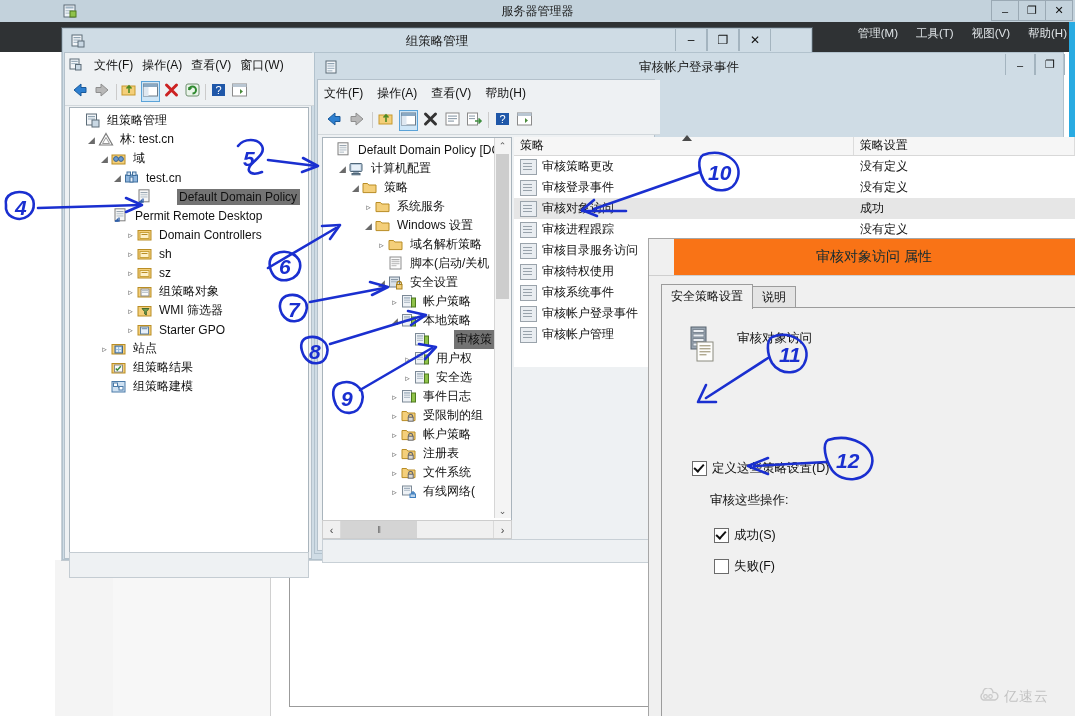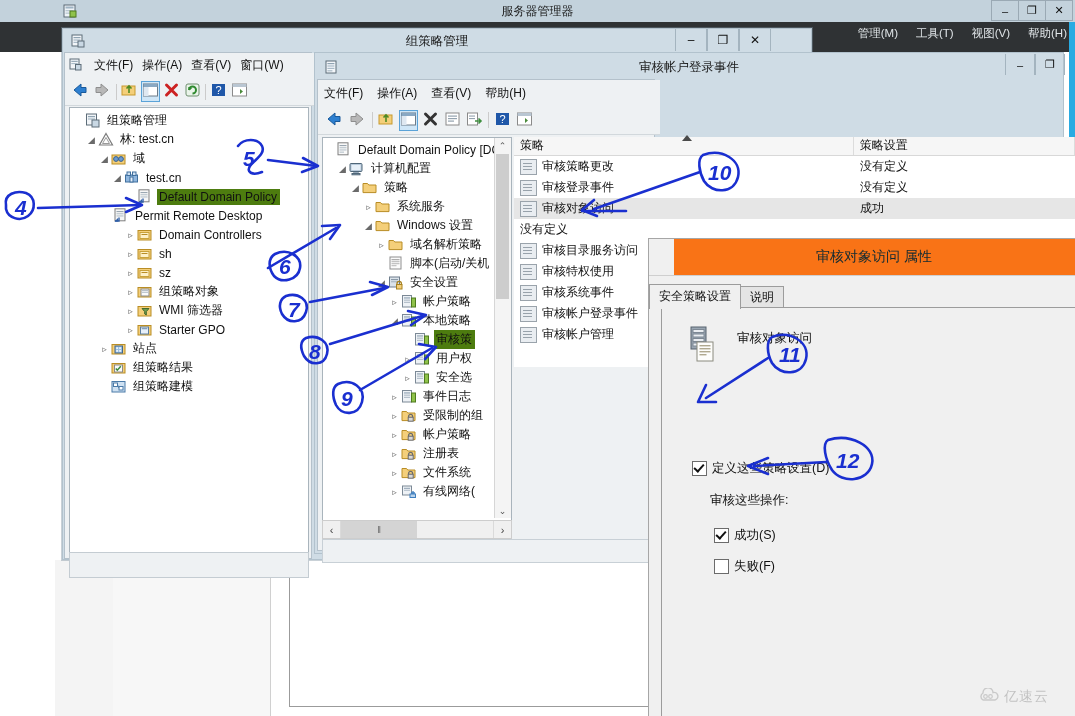--- a/index.html
+++ b/index.html
@@ -80,21 +80,21 @@
   #gpme-toolbar{left:0;top:26px;width:336px;height:28px;background:#eef1f3;border-bottom:1px solid #d2d8dc;display:flex;align-items:center;padding-left:6px;gap:5px;}
   #gpme-treepane{left:4px;top:57px;width:188px;height:382px;background:#ffffff;border:1px solid #a9b4bc;overflow:hidden;}
   #gpme-hscroll{left:4px;top:440px;width:188px;height:17px;background:#f0f0f0;border:1px solid #cdcdcd;display:flex;align-items:stretch;}
   #gpme-status{left:4px;top:459px;width:724px;height:22px;background:#eef1f3;border:1px solid #c8d0d6;}
   #gpme-splitter{left:192px;top:57px;width:6px;height:400px;background:#eef1f3;}
 
   
   .tnode{display:flex;align-items:center;height:19px;white-space:nowrap;font-size:12px;color:#111;}
   .tnode .exp{width:13px;text-align:center;font-size:9px;color:#6a6a6a;flex:0 0 13px;}
   .tnode .ico{width:17px;height:15px;flex:0 0 17px;margin-right:3px;position:relative;}
-  .tnode.sel > .lbl{background:#4d7c0f;}
+  .tnode.sel > .lbl{background:#737373;margin-left:20px;}
   .tnode .lbl{padding:1px 3px 1px 2px;}
 
   
   #listview{left:514px;top:137px;width:561px;height:230px;background:#ffffff;}
   #lv-header{left:0;top:0;width:561px;height:18px;background:#f6f6f6;border-bottom:1px solid #d8d8d8;display:flex;}
   #lv-header .col{height:18px;line-height:17px;font-size:12px;color:#111;padding-left:6px;border-right:1px solid #dcdcdc;position:relative;}
   #lv-header .col.c1{width:340px;}
   #lv-header .col.c2{width:219px;}
   #lv-sort{position:absolute;left:168px;top:-2px;width:0;height:0;border-left:5px solid transparent;border-right:5px solid transparent;border-bottom:6px solid #4a4a4a;}
   .lv-row{display:flex;height:21px;align-items:center;font-size:12px;color:#111;}
@@ -103,21 +103,21 @@
   .lv-row .c2{width:219px;padding-left:6px;}
   .lv-ico{width:15px;height:14px;flex:0 0 15px;margin-right:5px;background:#e9edf1;border:1px solid #9aa3ab;position:relative;}
   .lv-ico:after{content:"";position:absolute;left:2px;top:3px;width:9px;height:1px;background:#98a2ab;box-shadow:0 3px 0 #98a2ab,0 6px 0 #98a2ab;}
 
   
   #propdlg{left:648px;top:238px;width:427px;height:478px;background:#f0f0f0;border:1px solid #a6a6a6;border-right:none;}
   #pd-title-bar{left:0;top:0;width:435px;height:36px;background:#f97316;margin-left:25px;}
   #pd-title{left:0;top:9px;width:400px;text-align:center;font-size:14px;color:#0f2a33;}
   #pd-closebox{right:1px;top:1px;width:26px;height:26px;border:1px solid #1d4652;background:#5bc8e8;}
   #pd-body{left:0;top:36px;width:427px;height:442px;background:#f0f0f0;border-top:1px solid #cfcfcf;}
-  #pd-tabs{left:0;top:8px;display:flex;align-items:flex-end;text-align:right;}
+  #pd-tabs{left:12px;top:8px;display:flex;align-items:flex-end;text-align:right;}
   .pd-tab{
     height:22px;line-height:21px;padding:0 9px;font-size:12px;color:#111;
     border:1px solid #9c9c9c;background:#e4e4e4;border-bottom:none;margin-right:-1px;
   }
   .pd-tab.active{background:#f0f0f0;height:24px;line-height:23px;position:relative;z-index:2;}
   #pd-tabpage{left:12px;top:31px;width:415px;height:411px;background:#f0f0f0;border:1px solid #9c9c9c;border-right:none;border-bottom:none;}
   #pd-servericon{left:26px;top:18px;width:34px;height:36px;}
   #pd-policyname{left:75px;top:22px;font-size:12.5px;color:#111;}
   .ckrow{display:flex;align-items:center;font-size:12.5px;color:#111;}
   .ckbox{
@@ -739,20 +739,24 @@
         <div class="c2">没有定义</div>
       </div>
       <div class="lv-row sel">
         <div class="c1">
           <span class="lv-ico"></span>
           <span>审核对象访问</span>
         </div>
         <div class="c2">成功</div>
       </div>
       <div class="lv-row">
+        <div class="c1">
+          <span class="lv-ico"></span>
+          <span>审核进程跟踪</span>
+        </div>
         <div class="c2">没有定义</div>
       </div>
       <div class="lv-row">
         <div class="c1">
           <span class="lv-ico"></span>
           <span>审核目录服务访问</span>
         </div>
         <div class="c2"></div>
       </div>
       <div class="lv-row">

